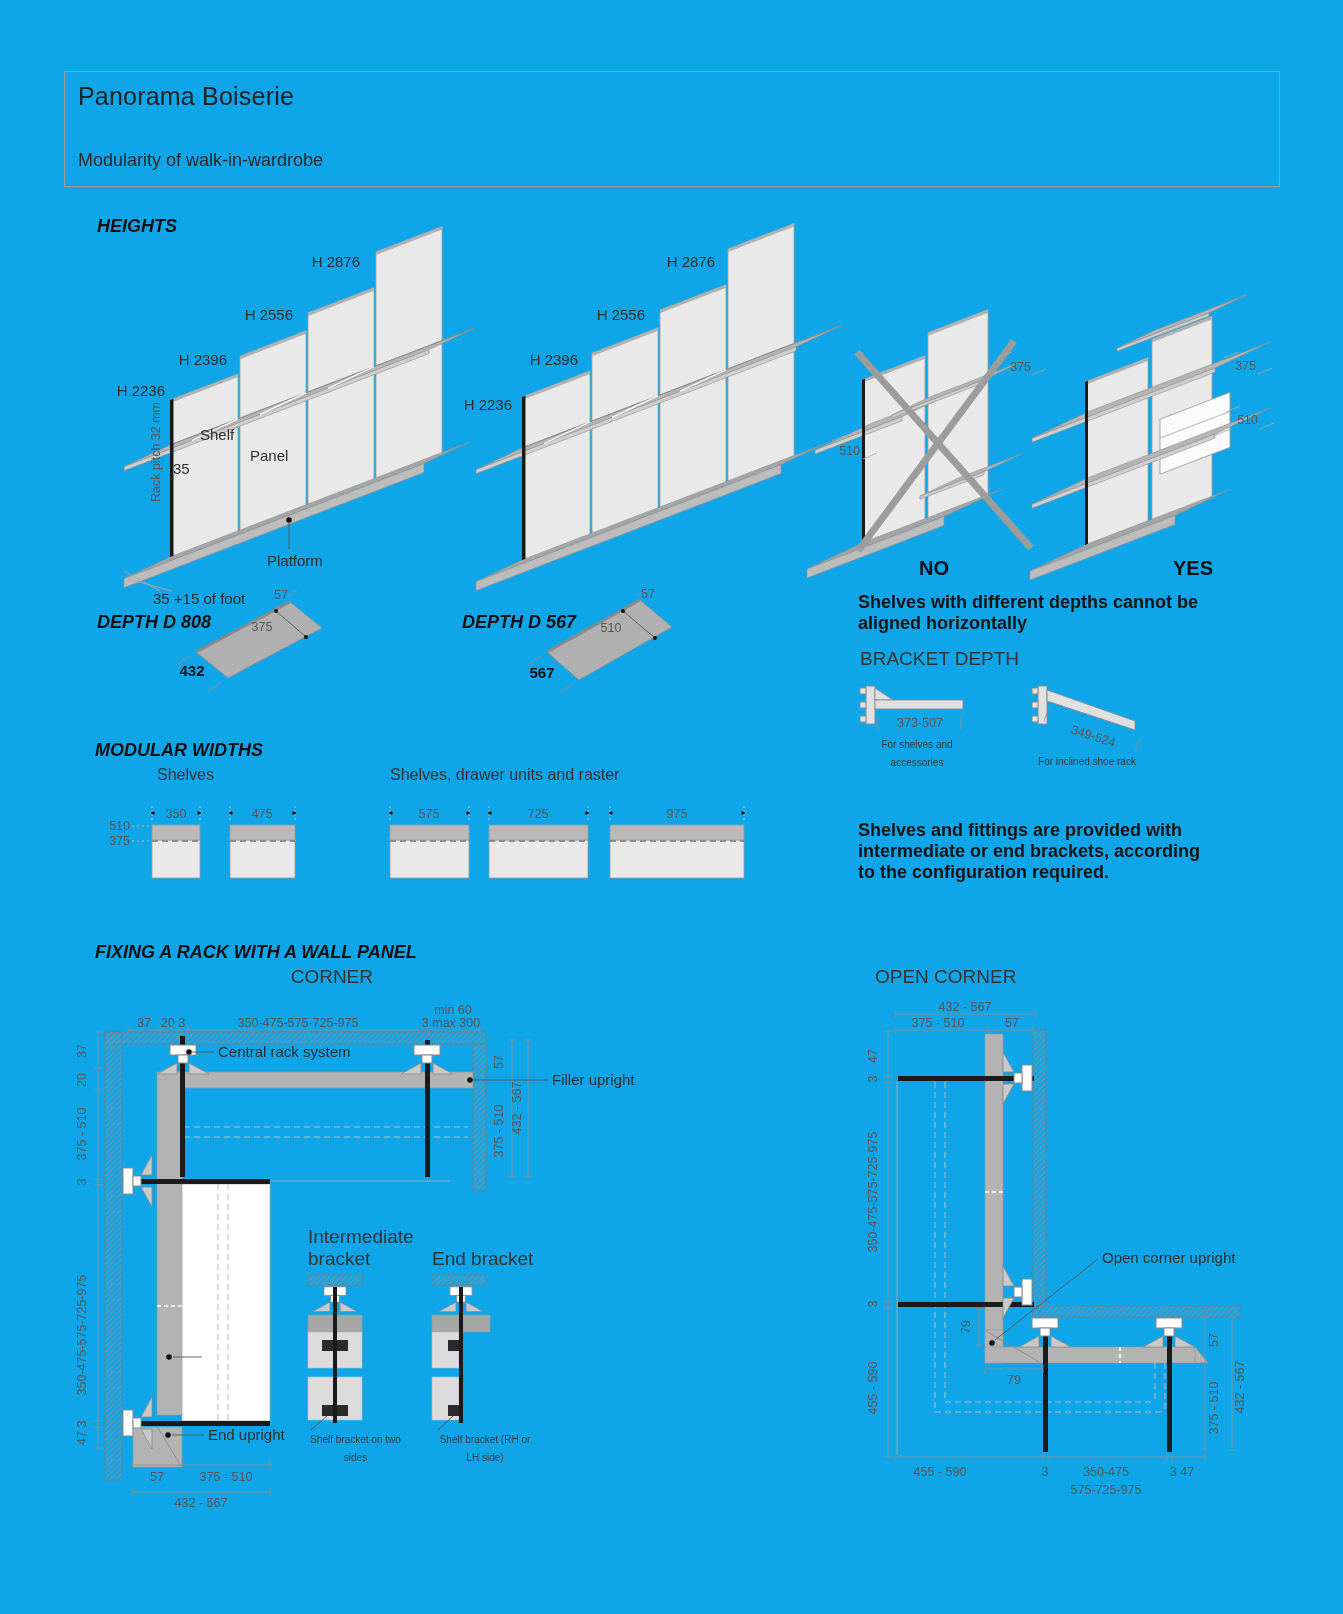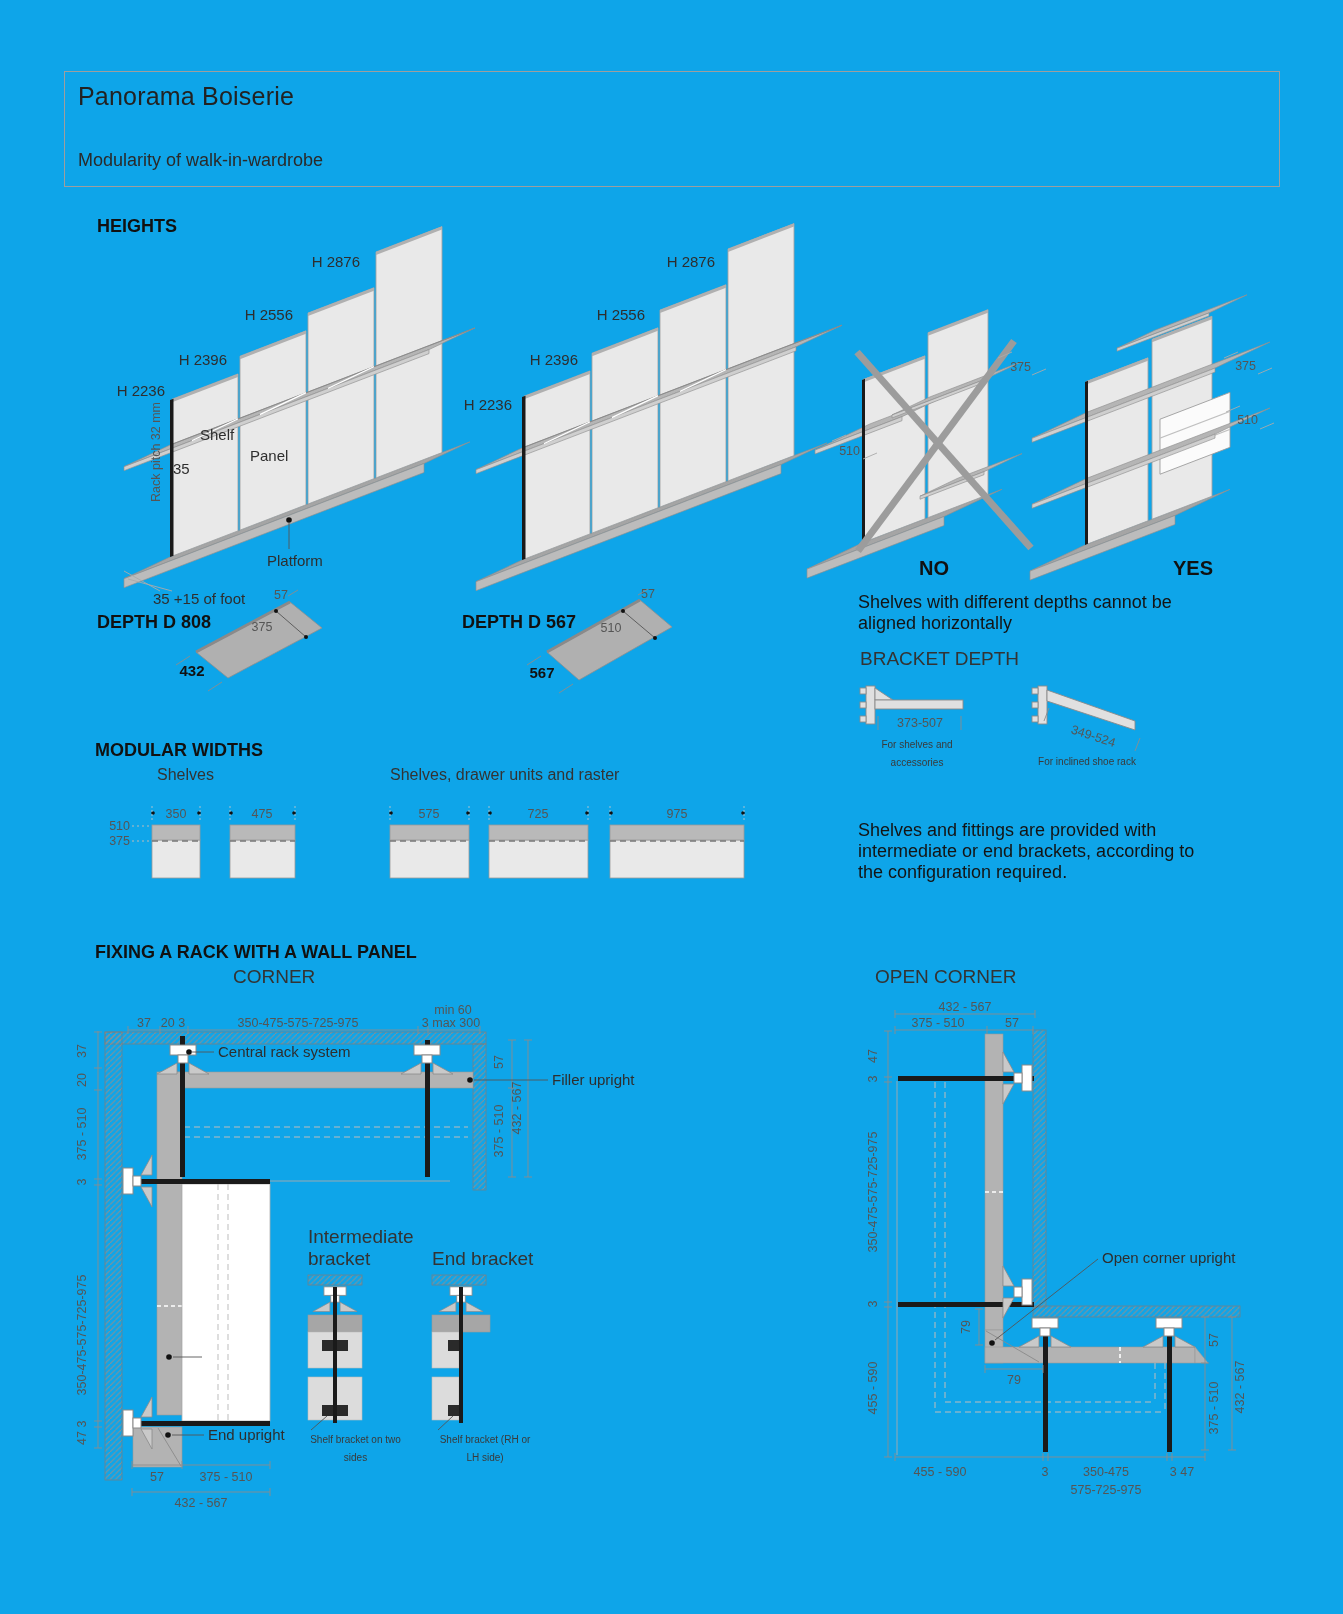--- a/index.html
+++ b/index.html
@@ -1,23 +1,23 @@
 <!DOCTYPE html>
 <html><head>
 <meta charset="utf-8">
 <style>
   html,body{margin:0;padding:0;background:#fff;}
   .page{position:relative;width:1343px;height:1614px;background:#0ea5e9;
         font-family:"Liberation Sans",sans-serif;overflow:hidden;}
   .abs{position:absolute;}
   .title{font-size:25px;color:#222;letter-spacing:.2px;}
   .subtitle{font-size:18px;color:#2a2a2a;}
-  .hbold{font-size:18px;font-weight:700;color:#111;}
+  .hbold{font-size:18px;font-weight:700;color:#111;font-style:italic;}
   .hreg{font-size:19px;color:#333;}
-  .note{font-size:18px;font-weight:400;color:#141414;line-height:21px;}
+  .note{font-size:18px;font-weight:700;color:#141414;line-height:21px;}
   .cap{font-size:10px;color:#3a3a3a;line-height:17.5px;text-align:center;}
   .headerbox{border:1.5px solid #9e9e9e;}
   svg{position:absolute;left:0;top:0;}
   text{font-family:"Liberation Sans",sans-serif;}
   .lbl{font-size:15px;fill:#2e2e2e;}
   .dim{font-size:12.5px;fill:#555;}
   .dimb{font-size:15px;font-weight:700;fill:#111;}
   .big{font-size:20px;font-weight:700;fill:#111;}
   .panel{fill:#e9e9e9;stroke:#a2a2a2;stroke-width:.8;}
   .shelfT{fill:#b5b5b5;stroke:#8f8f8f;stroke-width:.6;}
@@ -40,21 +40,21 @@
 
   <div class="abs headerbox" style="left:64px;top:71px;width:1214px;height:114px;"></div>
   <div class="abs title" style="left:78px;top:82px;">Panorama Boiserie</div>
   <div class="abs subtitle" style="left:78px;top:150px;">Modularity of walk-in-wardrobe</div>
 
   <div class="abs hbold" style="left:97px;top:216px;">HEIGHTS</div>
   <div class="abs hbold" style="left:97px;top:612px;">DEPTH D 808</div>
   <div class="abs hbold" style="left:462px;top:612px;">DEPTH D 567</div>
   <div class="abs hbold" style="left:95px;top:740px;">MODULAR WIDTHS</div>
   <div class="abs hbold" style="left:95px;top:942px;">FIXING A RACK WITH A WALL PANEL</div>
-  <div class="abs hreg" style="left:233px;top:966px;width:140px;text-align:left;">CORNER</div>
+  <div class="abs hreg" style="left:233px;top:966px;width:140px;text-align:right;">CORNER</div>
   <div class="abs hreg" style="left:875px;top:966px;">OPEN CORNER</div>
   <div class="abs hreg" style="left:860px;top:648px;">BRACKET DEPTH</div>
 
   <div class="abs" style="left:157px;top:766px;font-size:16px;color:#333;">Shelves</div>
   <div class="abs" style="left:390px;top:766px;font-size:16px;color:#333;">Shelves, drawer units and raster</div>
 
   <div class="abs note" style="left:858px;top:592px;width:352px;">Shelves with different depths cannot be aligned horizontally</div>
   <div class="abs note" style="left:858px;top:820px;width:360px;">Shelves and fittings are provided with intermediate or end brackets, according to the configuration required.</div>
 
   <div class="abs cap" style="left:858px;top:736px;width:118px;">For shelves and accessories</div>

